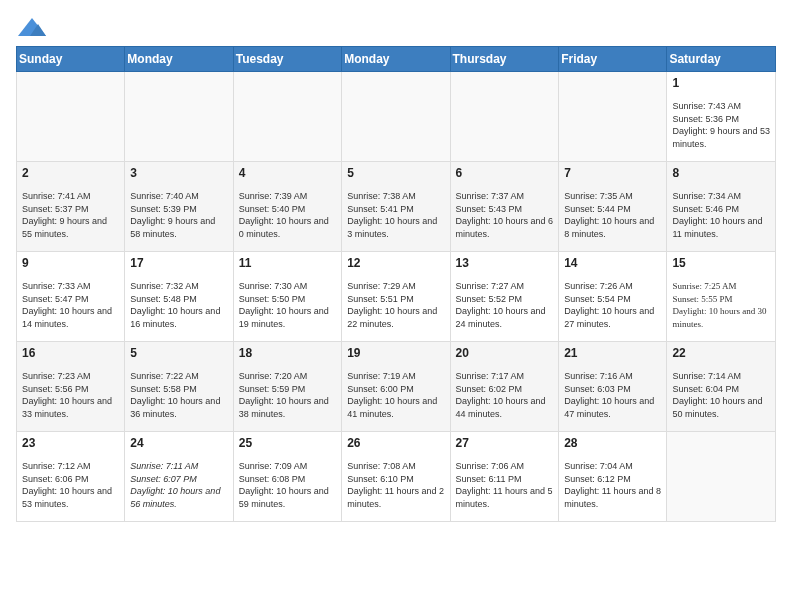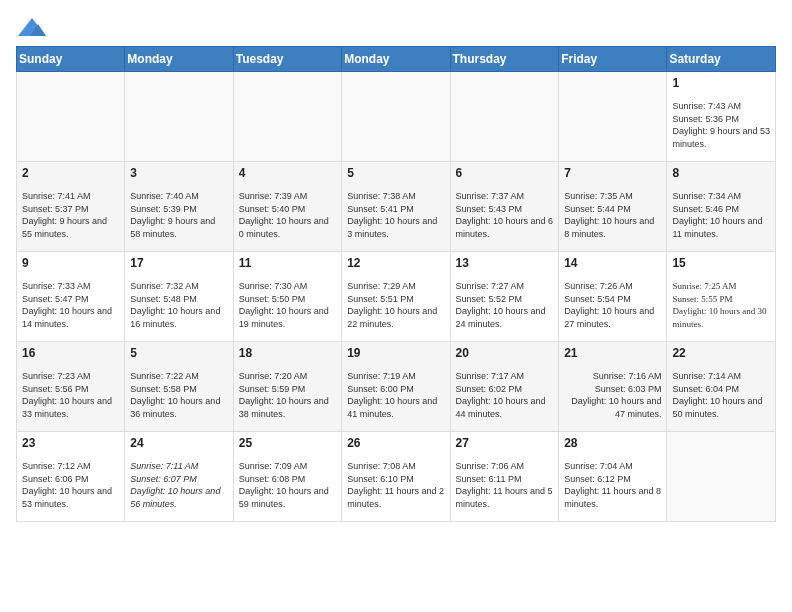--- a/index.html
+++ b/index.html
@@ -253,21 +253,21 @@
 Daylight: 10 hours and 41 minutes.</div>
         </td>
         <td>
           <div class="day-number">20</div>
           <div class="day-info" style="white-space: pre-line;">Sunrise: 7:17 AM
 Sunset: 6:02 PM
 Daylight: 10 hours and 44 minutes.</div>
         </td>
         <td>
           <div class="day-number">21</div>
-          <div class="day-info" style="white-space: pre-line; text-align: right;">Sunrise: 7:16 AM
+          <div class="day-info" style="white-space: pre-line;">Sunrise: 7:16 AM
 Sunset: 6:03 PM
 Daylight: 10 hours and 47 minutes.</div>
         </td>
         <td>
           <div class="day-number">22</div>
           <div class="day-info" style="white-space: pre-line;">Sunrise: 7:14 AM
 Sunset: 6:04 PM
 Daylight: 10 hours and 50 minutes.</div>
         </td>
       </tr>

